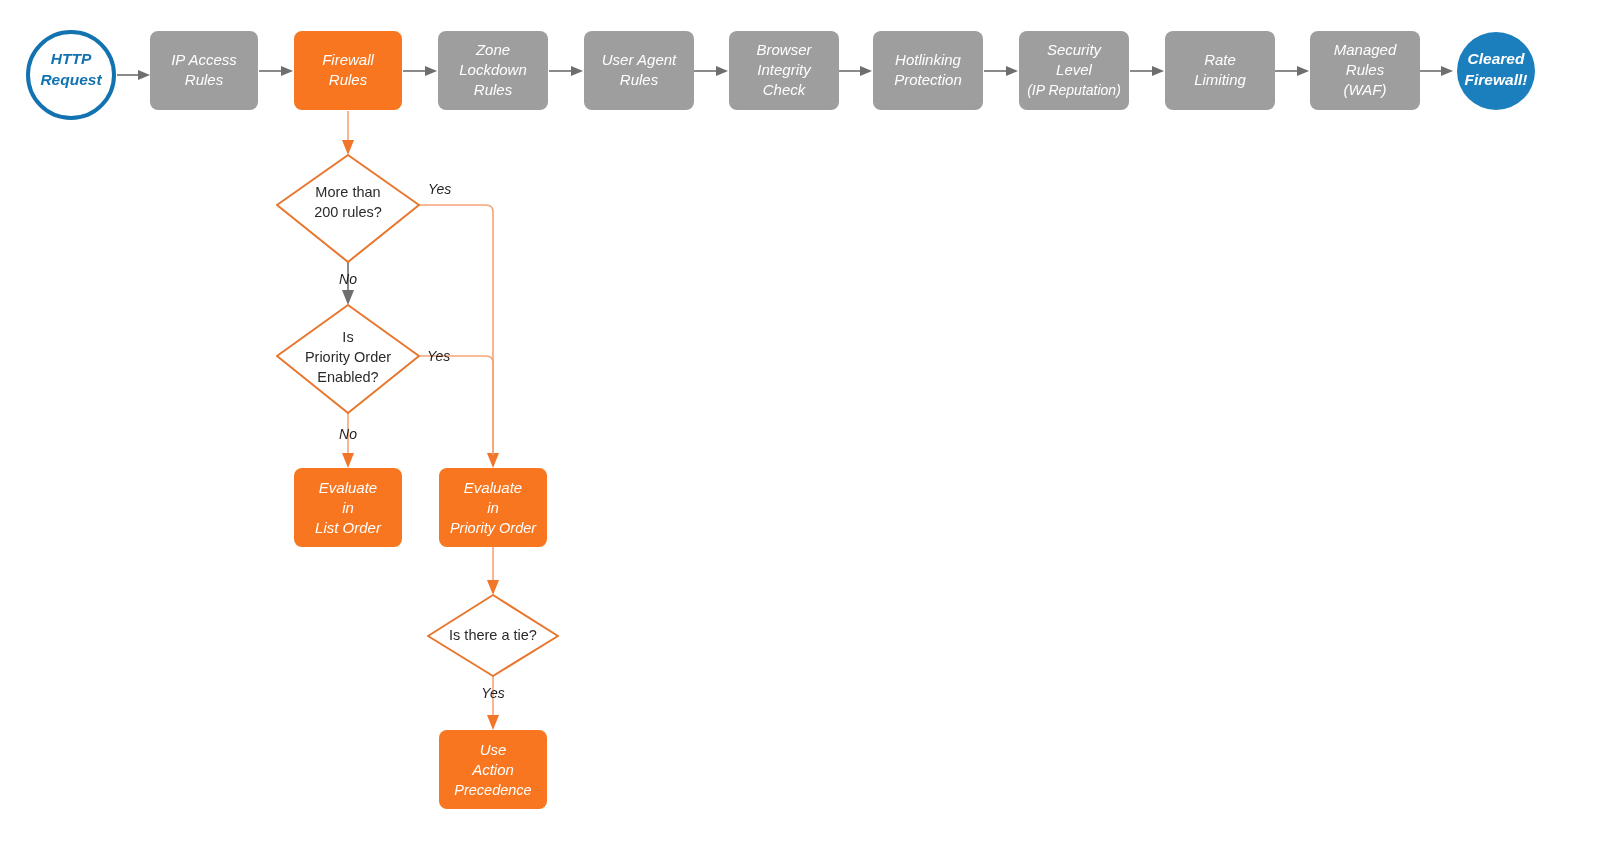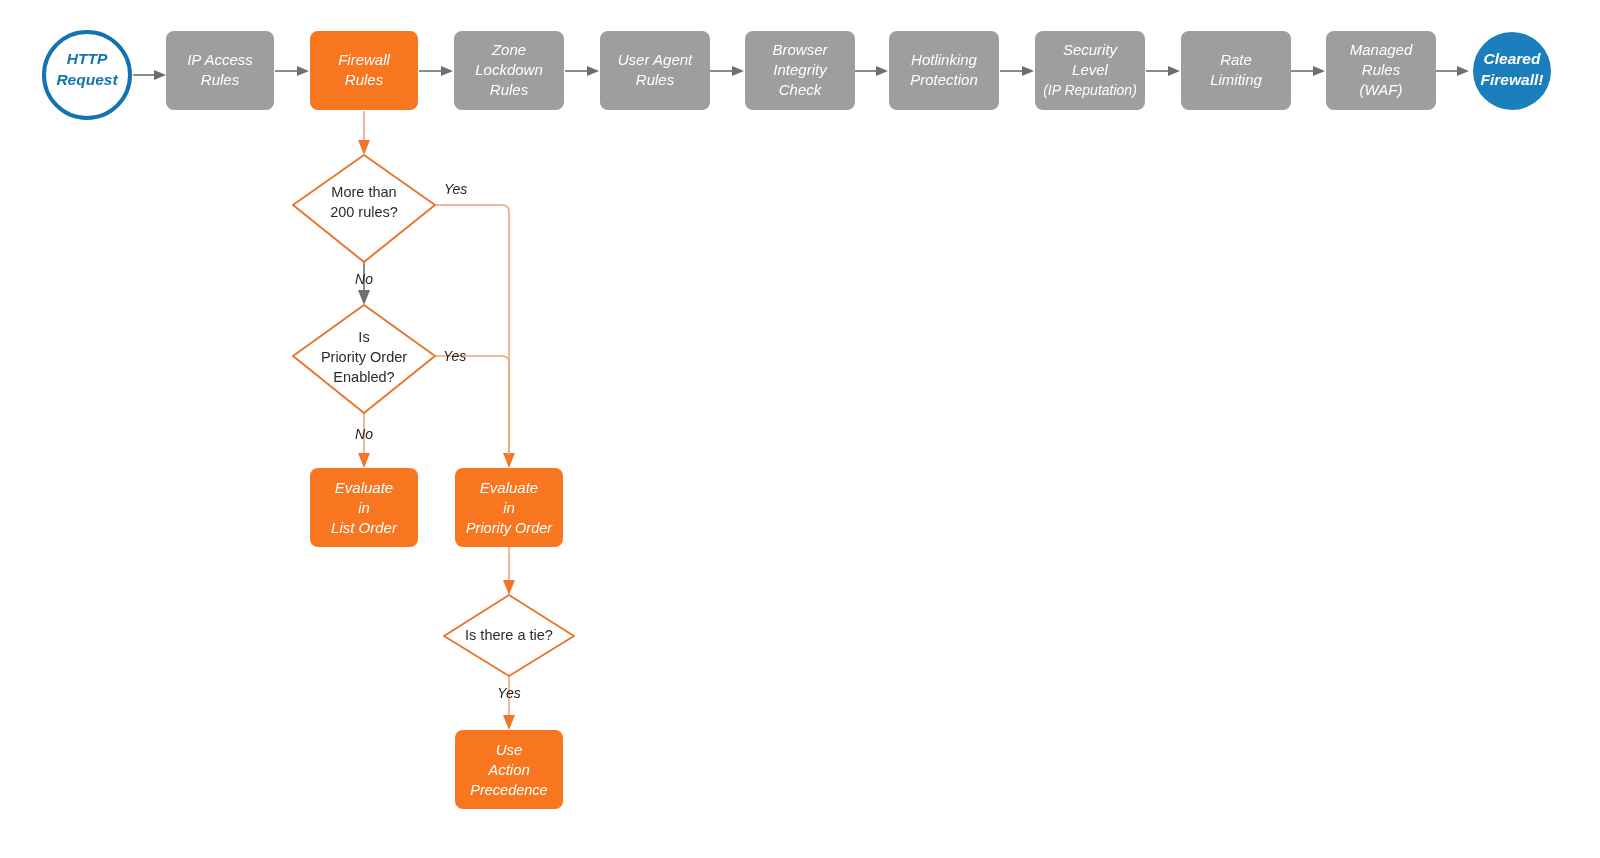--- a/index.html
+++ b/index.html
@@ -10,21 +10,20 @@
   body {
     width: 1600px;
     height: 858px;
     overflow: hidden;
     font-family: "Liberation Sans", sans-serif;
   }
   #flow-root {
     position: relative;
     width: 1460px;
     height: 858px;
-    margin-left: 16px;
   }
   svg#flow-svg {
     position: absolute;
     top: 0;
     left: 0;
     width: 1600px;
     height: 858px;
     display: block;
   }
   

